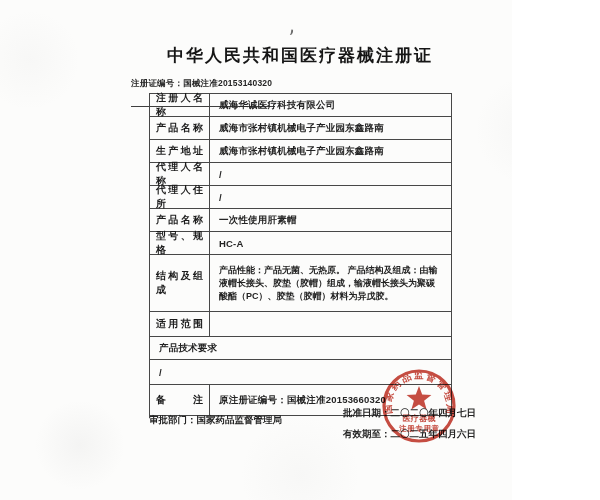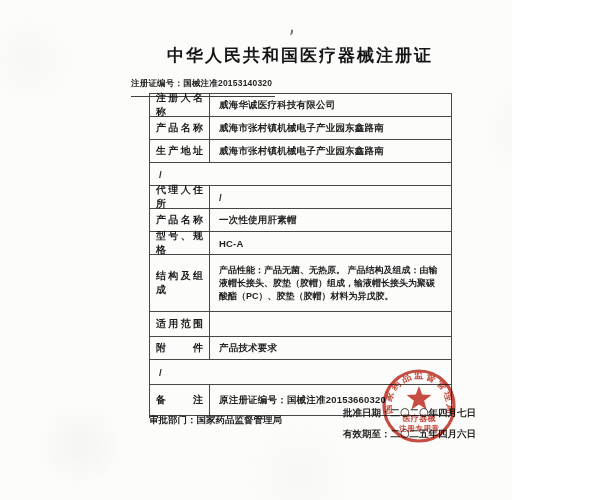--- a/index.html
+++ b/index.html
@@ -18,21 +18,21 @@
     position:absolute;top:44px;left:0;width:600px;text-align:center;
     font-size:17px;font-weight:700;letter-spacing:2px;color:#161616;
   }
   .speck{
     position:absolute;left:288px;top:29px;width:3px;height:6px;
     border-right:2px solid rgba(60,60,60,.75);border-radius:0 0 3px 0;transform:rotate(8deg);
   }
   .certno{
     position:absolute;left:131px;top:78px;
     font-size:8.5px;font-weight:700;color:#262626;
-    border-bottom:1px solid #3f3f3f;padding:0 3px 6px 0;letter-spacing:.2px;
+    border-bottom:1px solid #3f3f3f;padding:0 3px 16px 0;letter-spacing:.2px;
   }
   .cert-table{
     position:absolute;left:149px;top:93px;width:303px;box-sizing:border-box;
     border:1px solid #474747;background:transparent;
   }
   .trow{display:flex;border-top:1px solid #474747;}
   .trow:first-child{border-top:none;}
   .h22{height:22px;} .h24{height:24px;} .h30{height:30px;} .h56{height:56px;}
   .tcell{display:flex;align-items:center;box-sizing:border-box;}
   .tlabel{
@@ -81,20 +81,23 @@
     <div class="trow h22">
       <div class="tcell tlabel">
           <span class="just">生产地址</span>
         </div>
       <div class="tcell tvalue">
           <span>威海市张村镇机械电子产业园东鑫路南</span>
         </div>
     </div>
 
     <div class="trow h22">
+      <div class="tcell tlabel">
+          <span class="just">代理人名称</span>
+        </div>
       <div class="tcell tvalue">
           <span>/</span>
         </div>
     </div>
 
     <div class="trow h22">
       <div class="tcell tlabel">
           <span class="just">代理人住所</span>
         </div>
       <div class="tcell tvalue">
@@ -129,23 +132,20 @@
         </div>
     </div>
 
     <div class="trow h24">
       <div class="tcell tlabel">
           <span class="just">适用范围</span>
         </div>
     </div>
 
     <div class="trow h22">
-      <div class="tcell tlabel">
-          <span class="just">附件</span>
-        </div>
       <div class="tcell tvalue">
           <span>产品技术要求</span>
         </div>
     </div>
 
     <div class="trow h24">
       <div class="tcell tvalue">
           <span>/</span>
         </div>
     </div>

